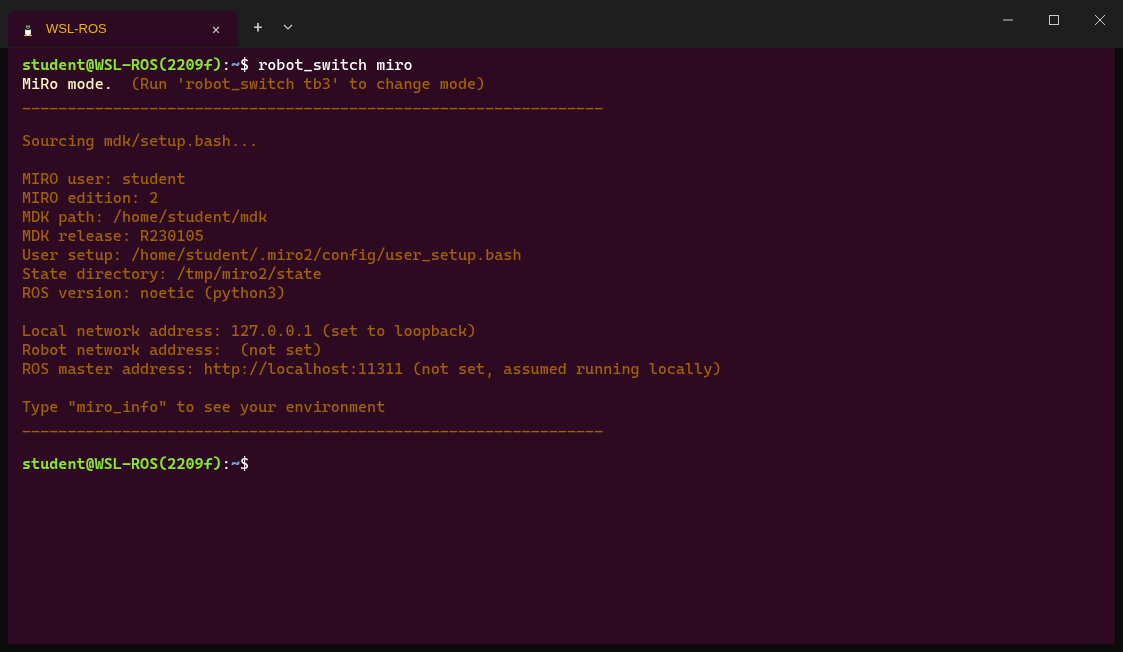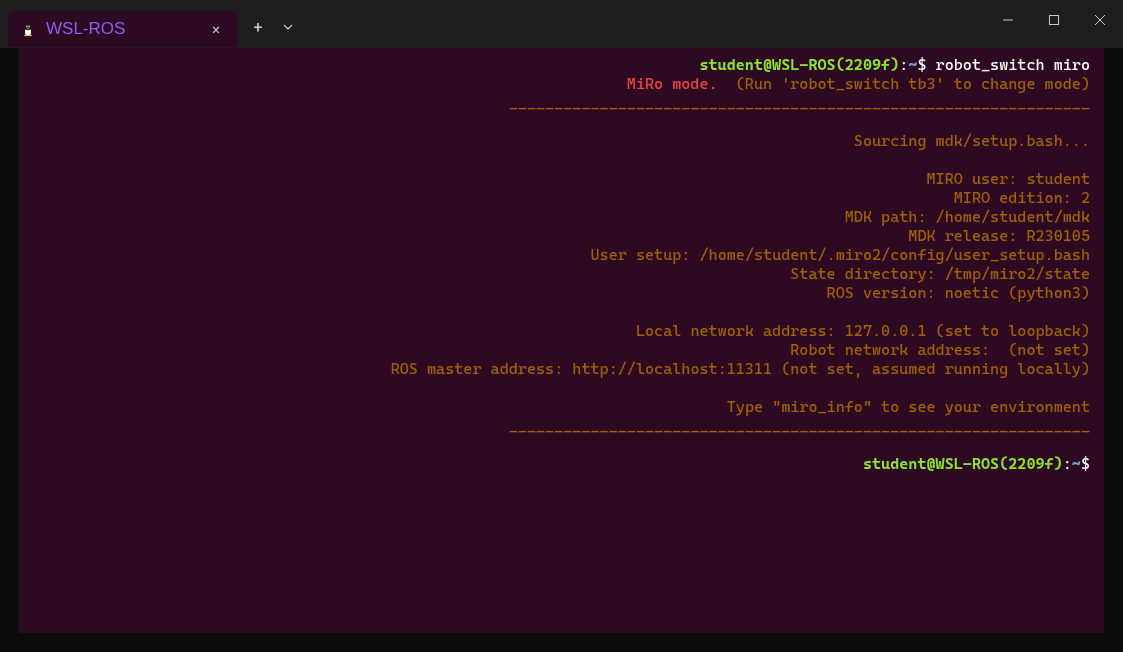--- a/index.html
+++ b/index.html
@@ -57,22 +57,22 @@
     .tab-icon {
       width: 16px;
       height: 16px;
       margin-right: 10px;
       display: flex;
       align-items: center;
       justify-content: center;
     }
     
     .tab-title {
-      color: #8b5cf6;
-      font-size: 17px;
+      color: #eab308;
+      font-size: 13px;
       font-family: 'Segoe UI', sans-serif;
       flex: 1;
     }
     
     .tab-close {
       width: 20px;
       height: 20px;
       display: flex;
       align-items: center;
       justify-content: center;
@@ -121,29 +121,28 @@
       align-items: center;
       justify-content: center;
       color: #ccc;
       cursor: pointer;
     }
     
     .terminal-body {
       flex: 1;
       background: #2d0a22;
       padding: 8px 14px;
-      margin: 19px;
+      margin: 8px;
       margin-top: 0;
       color: #ffffff;
       overflow: hidden;
       font-size: 15.5px;
       line-height: 19px;
       white-space: pre;
       font-family: 'Cascadia Mono', 'Consolas', monospace;
-      text-align: right;
     }
     
     .prompt-user {
       color: #8ae234;
       font-weight: bold;
     }
     
     .prompt-colon {
       color: #ffffff;
     }
@@ -155,21 +154,21 @@
     
     .prompt-dollar {
       color: #ffffff;
     }
     
     .cmd-text {
       color: #ffffff;
     }
     
     .miro-mode {
-      color: #ef4444;
+      color: #fef9c3;
     }
     
     .output-line {
       color: #a16207;
     }
     
     .line {
       display: block;
       min-height: 19px;
     }

